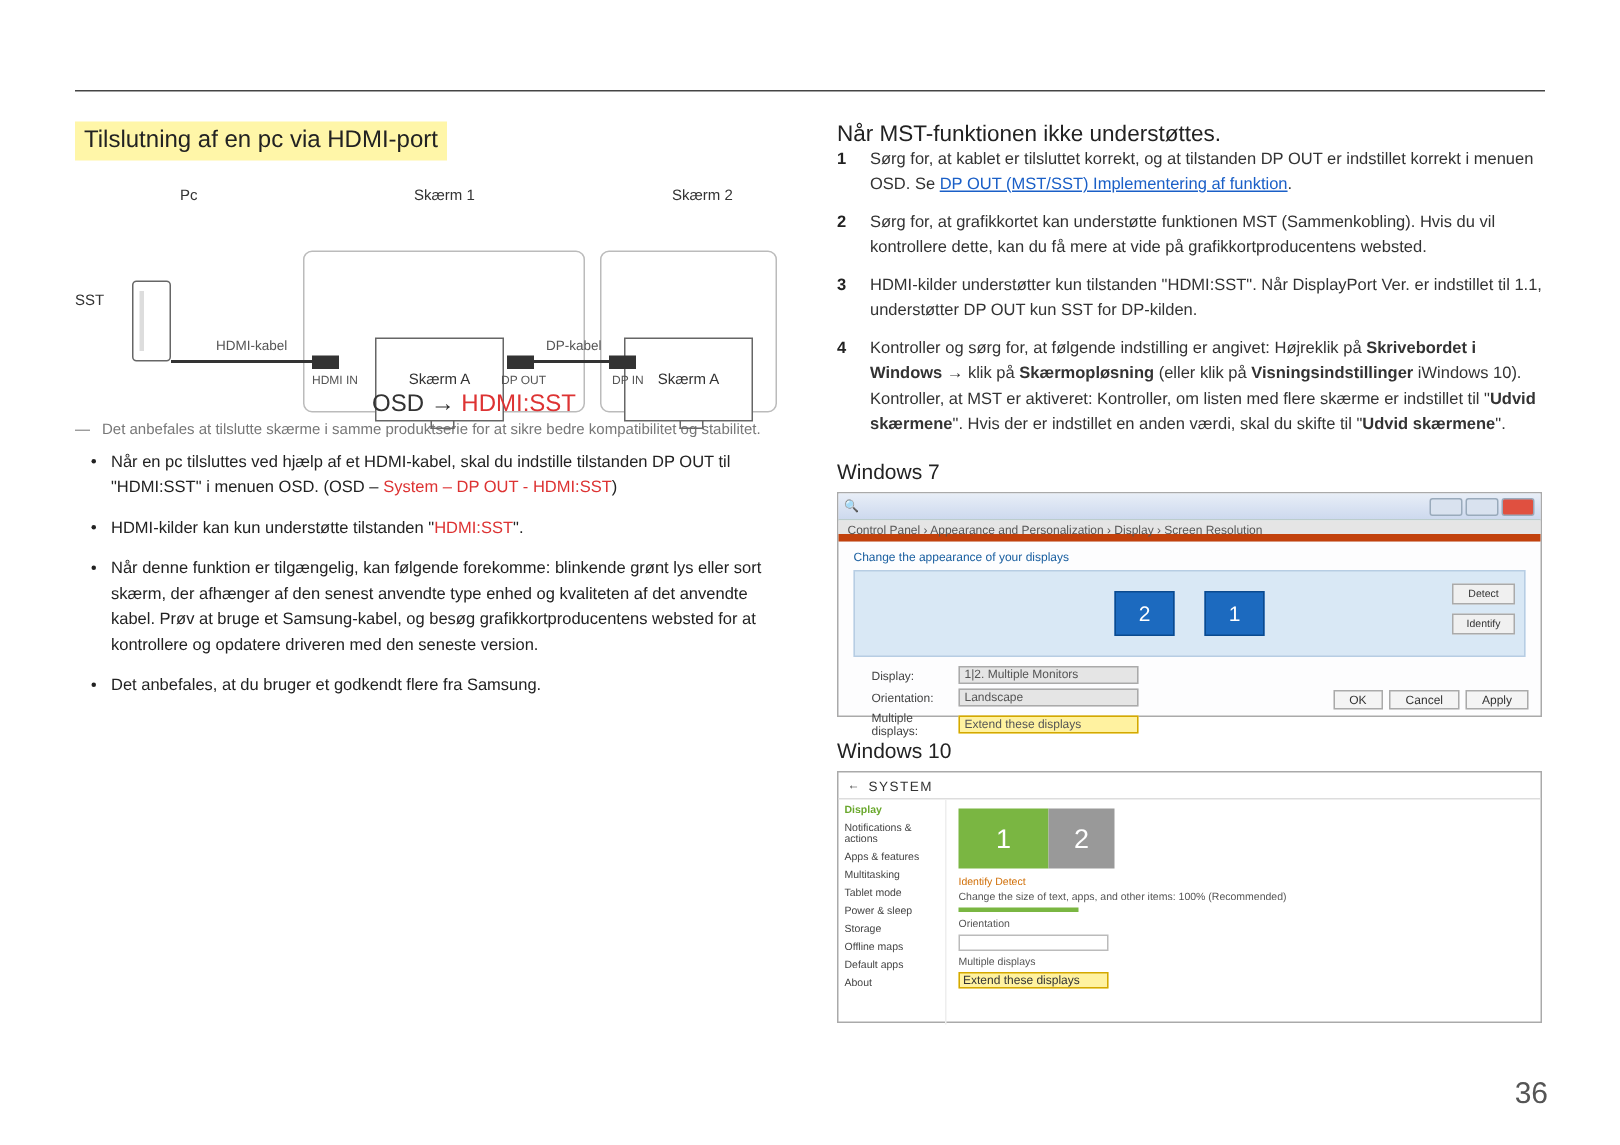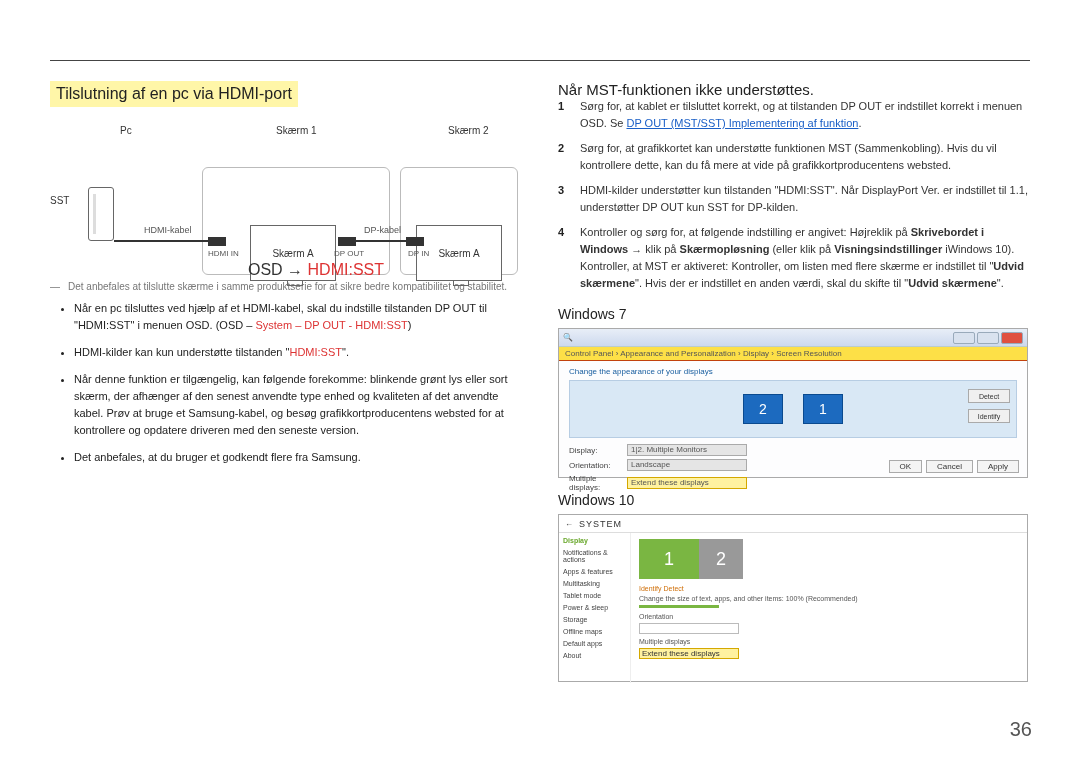--- a/index.html
+++ b/index.html
@@ -60,27 +60,27 @@
   .bold { font-weight:600; }
 
   .os-heading { font-size: 14px; font-weight: 500; margin: 14px 0 6px 0; color:#222;}
 
   
   .win7 { border:1px solid #aaa; width:470px; height:150px; background:#fdfdfe; position:relative; font-size:8px; }
   .win7-top { height:18px; background:linear-gradient(#e8eef7,#cdd9ee); border-bottom:1px solid #bcc; display:flex; align-items:center; padding:0 4px; justify-content:space-between;}
   .win7-close { display:flex; gap:2px;}
   .win7-close span{ width:22px; height:12px; background:#d9e2ef; border:1px solid #9ab; border-radius:2px;}
   .win7-close span.x{ background:#e05040;}
-  .win7-bread { height:14px; background:#fde047; border-bottom:1px solid #c2410c; padding:2px 6px; color:#555;}
+  .win7-bread { height:14px; background:#e5e5e5; border-bottom:5px solid #c2410c; padding:2px 6px; color:#555;}
   .win7-body { padding:6px 10px;}
   .win7-prev { background:#d9e8f5; border:1px solid #b7cde3; height:58px; margin:4px 0 6px 0; display:flex; align-items:center; justify-content:center; gap:20px; position:relative;}
   .win7-mon { width:40px; height:30px; background:#1c6abf; color:#fff; display:flex;align-items:center;justify-content:center; font-size:14px; border:1px solid #0a4a8f;}
   .win7-btn { position:absolute; right:6px; width:42px; height:14px; background:#f0f0f0; border:1px solid #aaa; font-size:7px; display:flex;align-items:center;justify-content:center;}
   .win7-row { display:flex; gap:10px; margin-bottom:3px; align-items:center;}
-  .win7-row .lab { width:48px; color:#444;}
+  .win7-row .lab { width:48px; color:#444;margin-left:12px;}
   .win7-row .sel { border:1px solid #aaa; background:#e5e5e5; height:12px; width:120px; padding:0 3px; color:#555;}
   .win7-row .sel.hl { background:#fff2a0; border-color:#d4a800;}
   .win7-foot { position:absolute; bottom:4px; right:8px; display:flex; gap:4px;align-items:center;}
   .win7-foot span{ border:1px solid #aaa; background:#f4f4f4; padding:1px 10px;}
 
   
   .win10 { border:1px solid #aaa; width:470px; height:168px; background:#fff; position:relative; font-size:8px;}
   .win10-top{ height:18px; border-bottom:1px solid #ddd; display:flex; align-items:center; padding:0 6px; gap:6px;}
   .win10-body{ display:flex; height:150px;}
   .win10-side{ width:72px; border-right:1px solid #eee; padding:4px 4px; display:flex; flex-direction:column; gap:5px; color:#444;}

